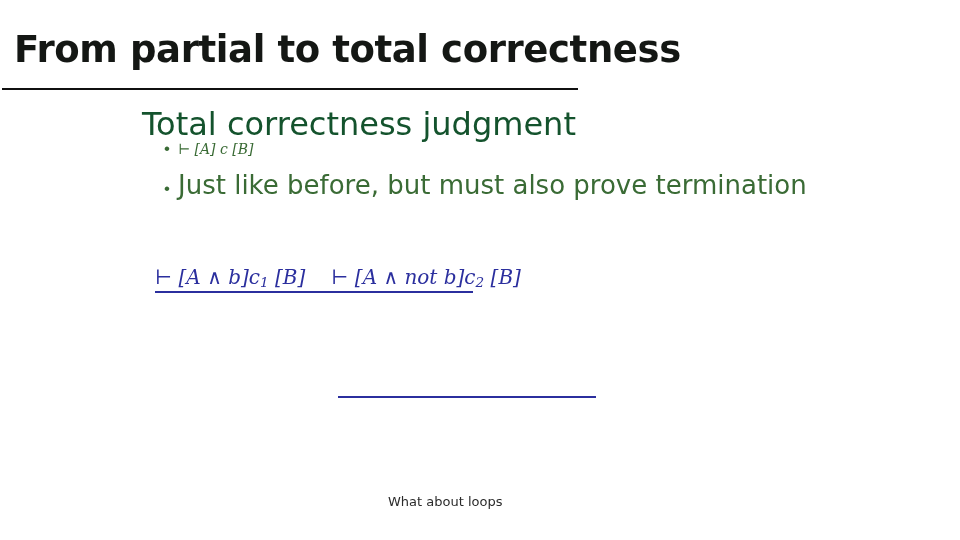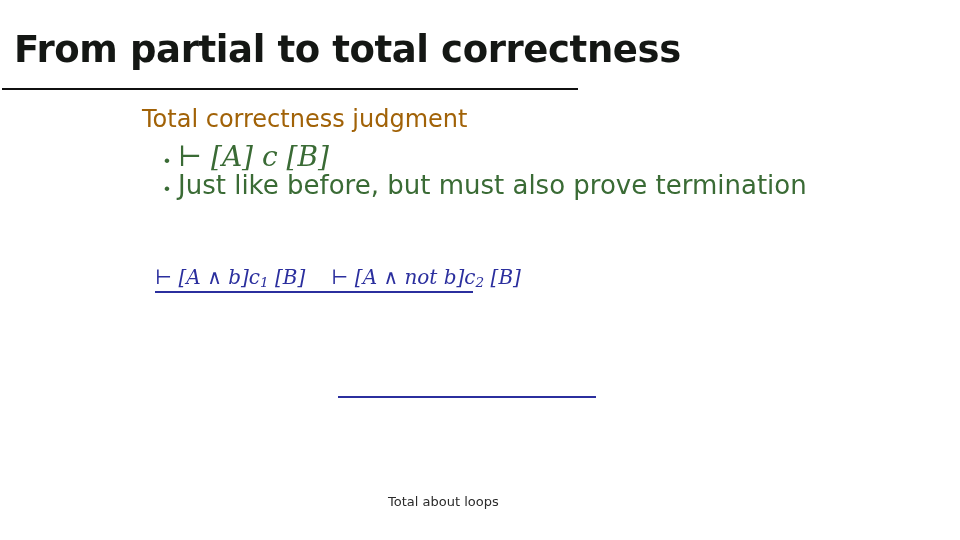--- a/index.html
+++ b/index.html
@@ -39,23 +39,23 @@
     height: 2px;
     background: #101010;
   }
 
   
   #body-heading {
     position: absolute;
     left: 142px;
     top: 105px;
     font-family: "DejaVu Sans", sans-serif;
-    font-size: 24px;
+    font-size: 32px;
     font-weight: 400;
-    color: #a16207;
+    color: #14532d;
     white-space: nowrap;
   }
   .bullet-row {
     position: absolute;
     display: flex;
     align-items: baseline;
     color: #3a6b35;
     white-space: nowrap;
   }
   .bullet-dot {
@@ -69,21 +69,21 @@
   #bullet-2 { left: 164px; top: 170px; }
 
   .bullet-text-plain {
     font-family: "DejaVu Sans", sans-serif;
     font-size: 26px;
     color: #3a6b35;
   }
   .math-green {
     font-family: "DejaVu Serif", serif;
     font-style: italic;
-    font-size: 28px;
+    font-size: 14px;
     color: #3a6b35;
   }
 
   
   .rule {
     position: absolute;
     color: #2b2f9e;
     font-family: "DejaVu Serif", serif;
     font-style: italic;
     white-space: nowrap;
@@ -170,15 +170,15 @@
       <span><span>⊢ [A ∧ b]c</span><sub>1</sub><span> [B]</span></span><span class="prem-gap"></span><span><span>⊢ [A ∧ not b]c</span><sub>2</sub><span> [B]</span></span>
     </div>
     <div class="rule-bar"></div>
   </div>
 
 
   <div class="rule" id="rule-seq">
     <div class="rule-bar"></div>
   </div>
 
-  <div id="footer-note">Total about loops</div>
+  <div id="footer-note">What about loops</div>
 
 </div>
 
 </body></html>

